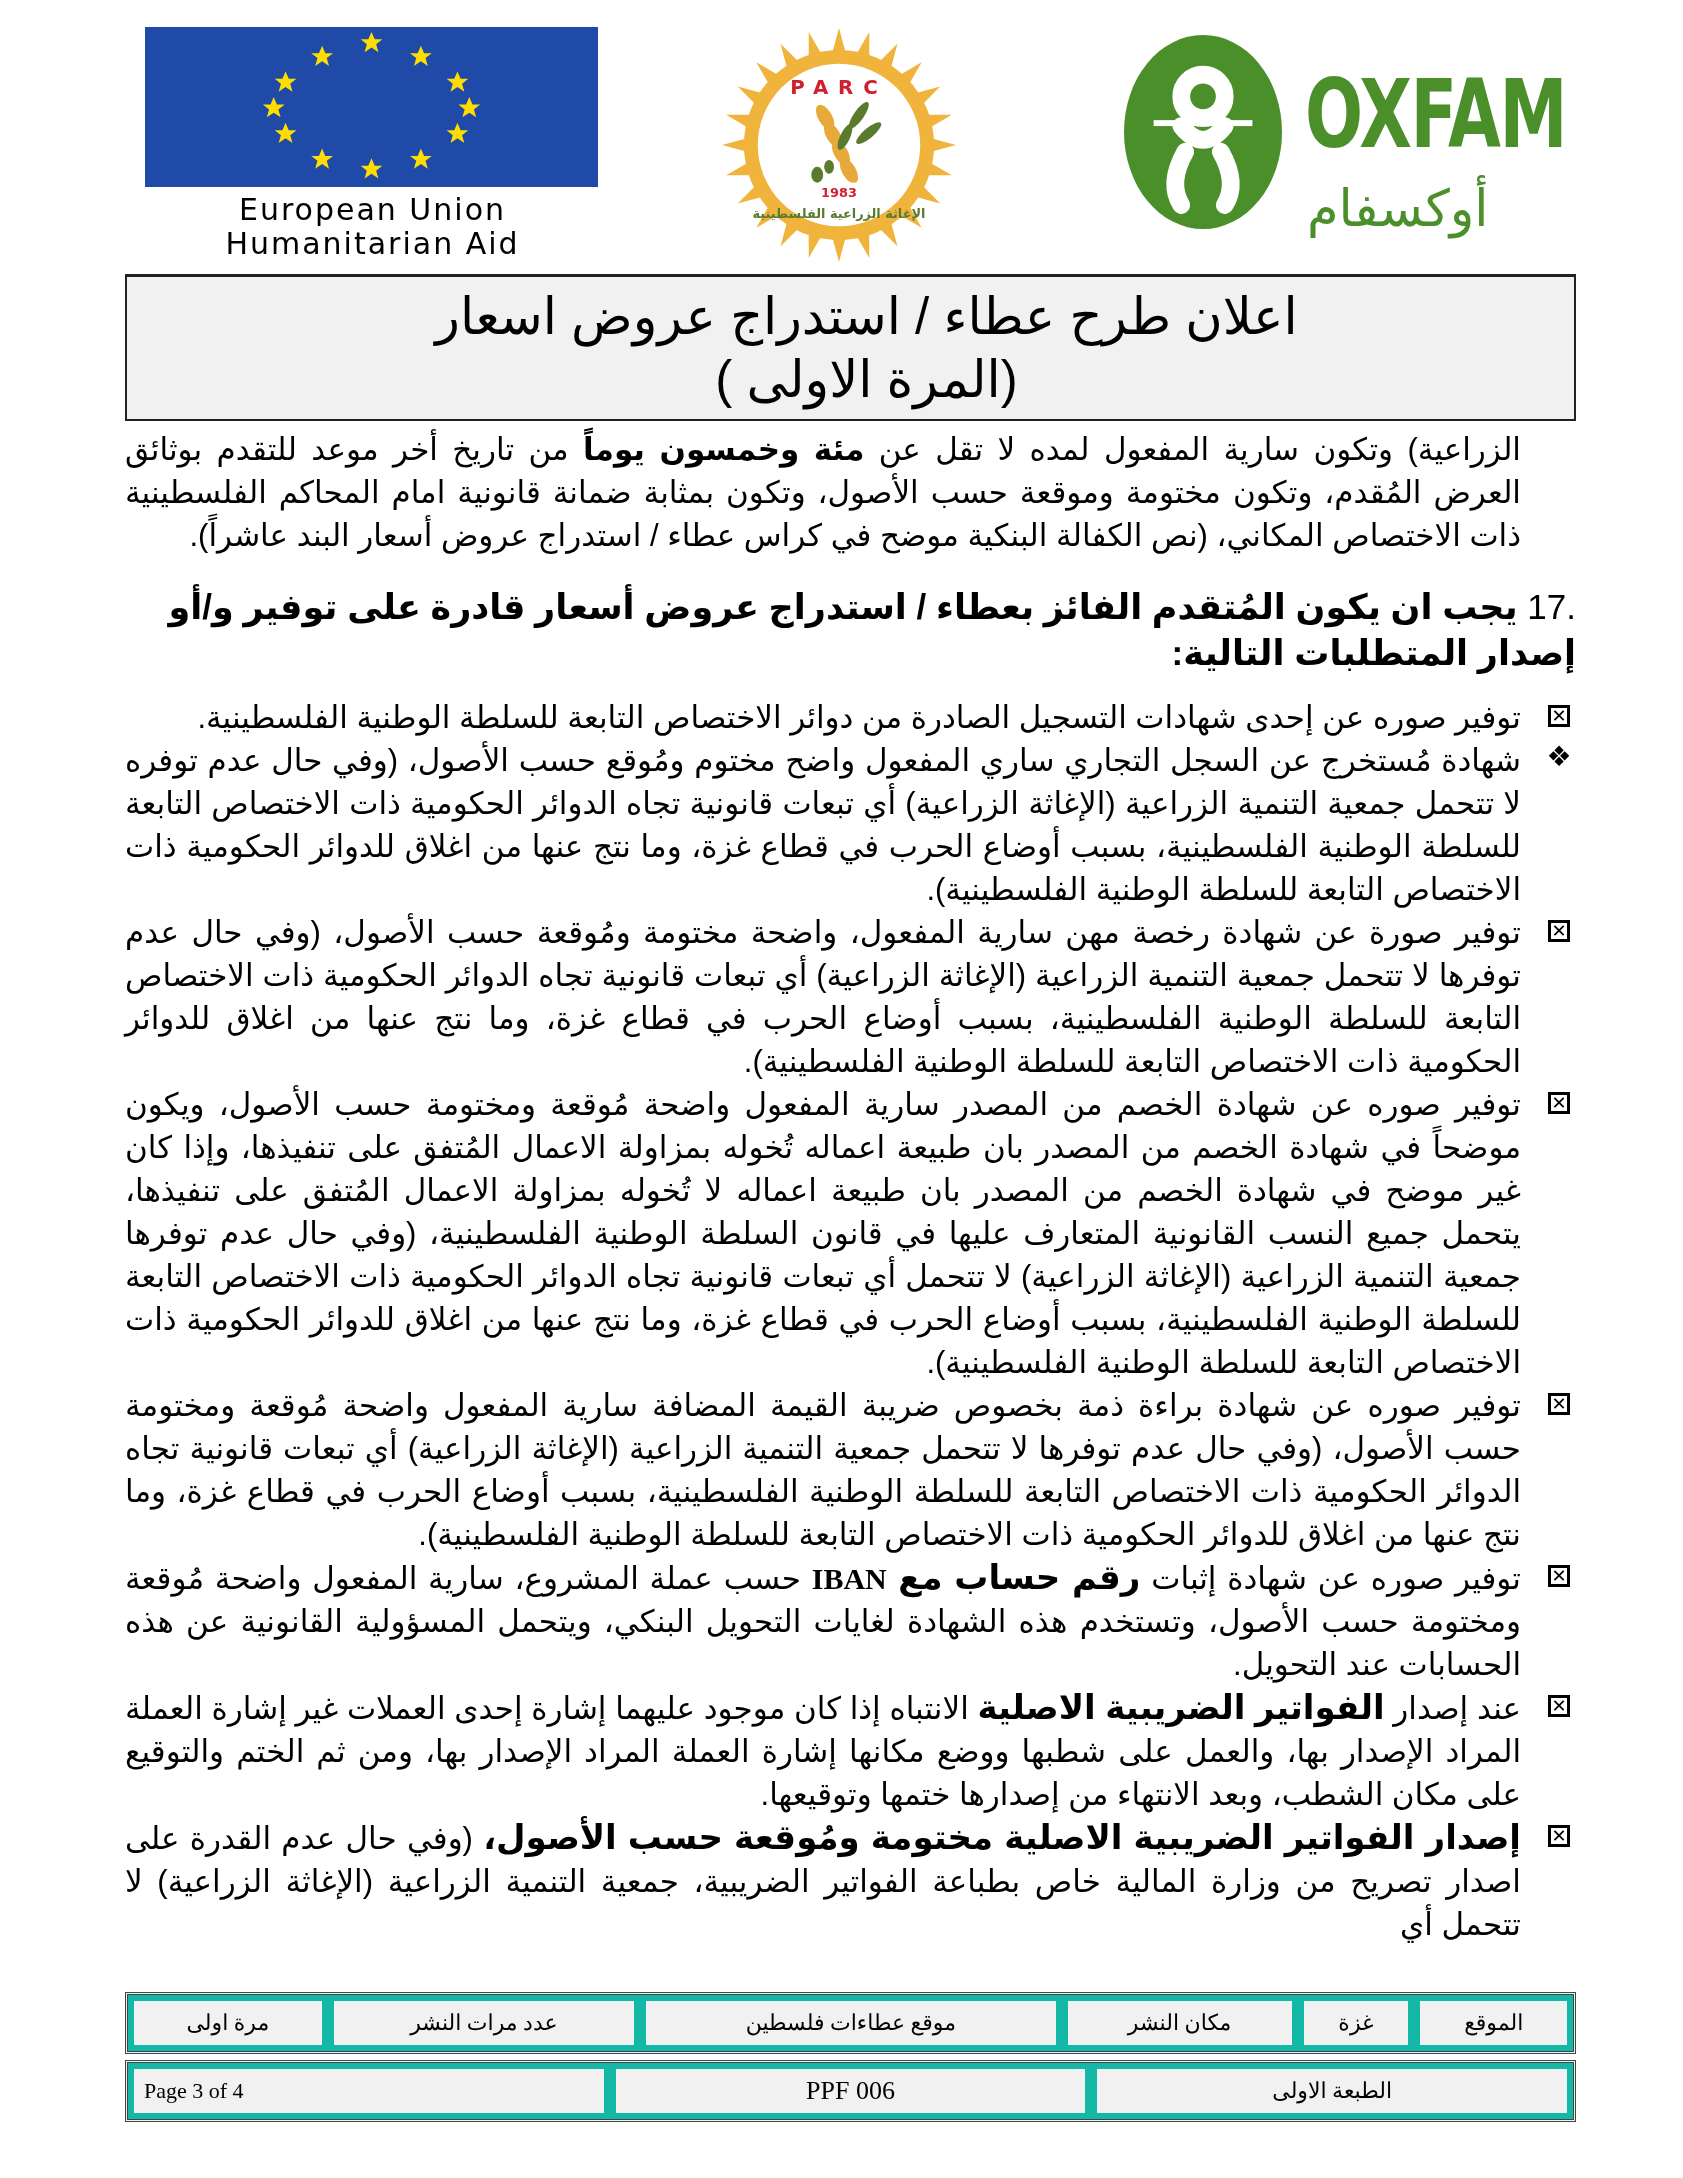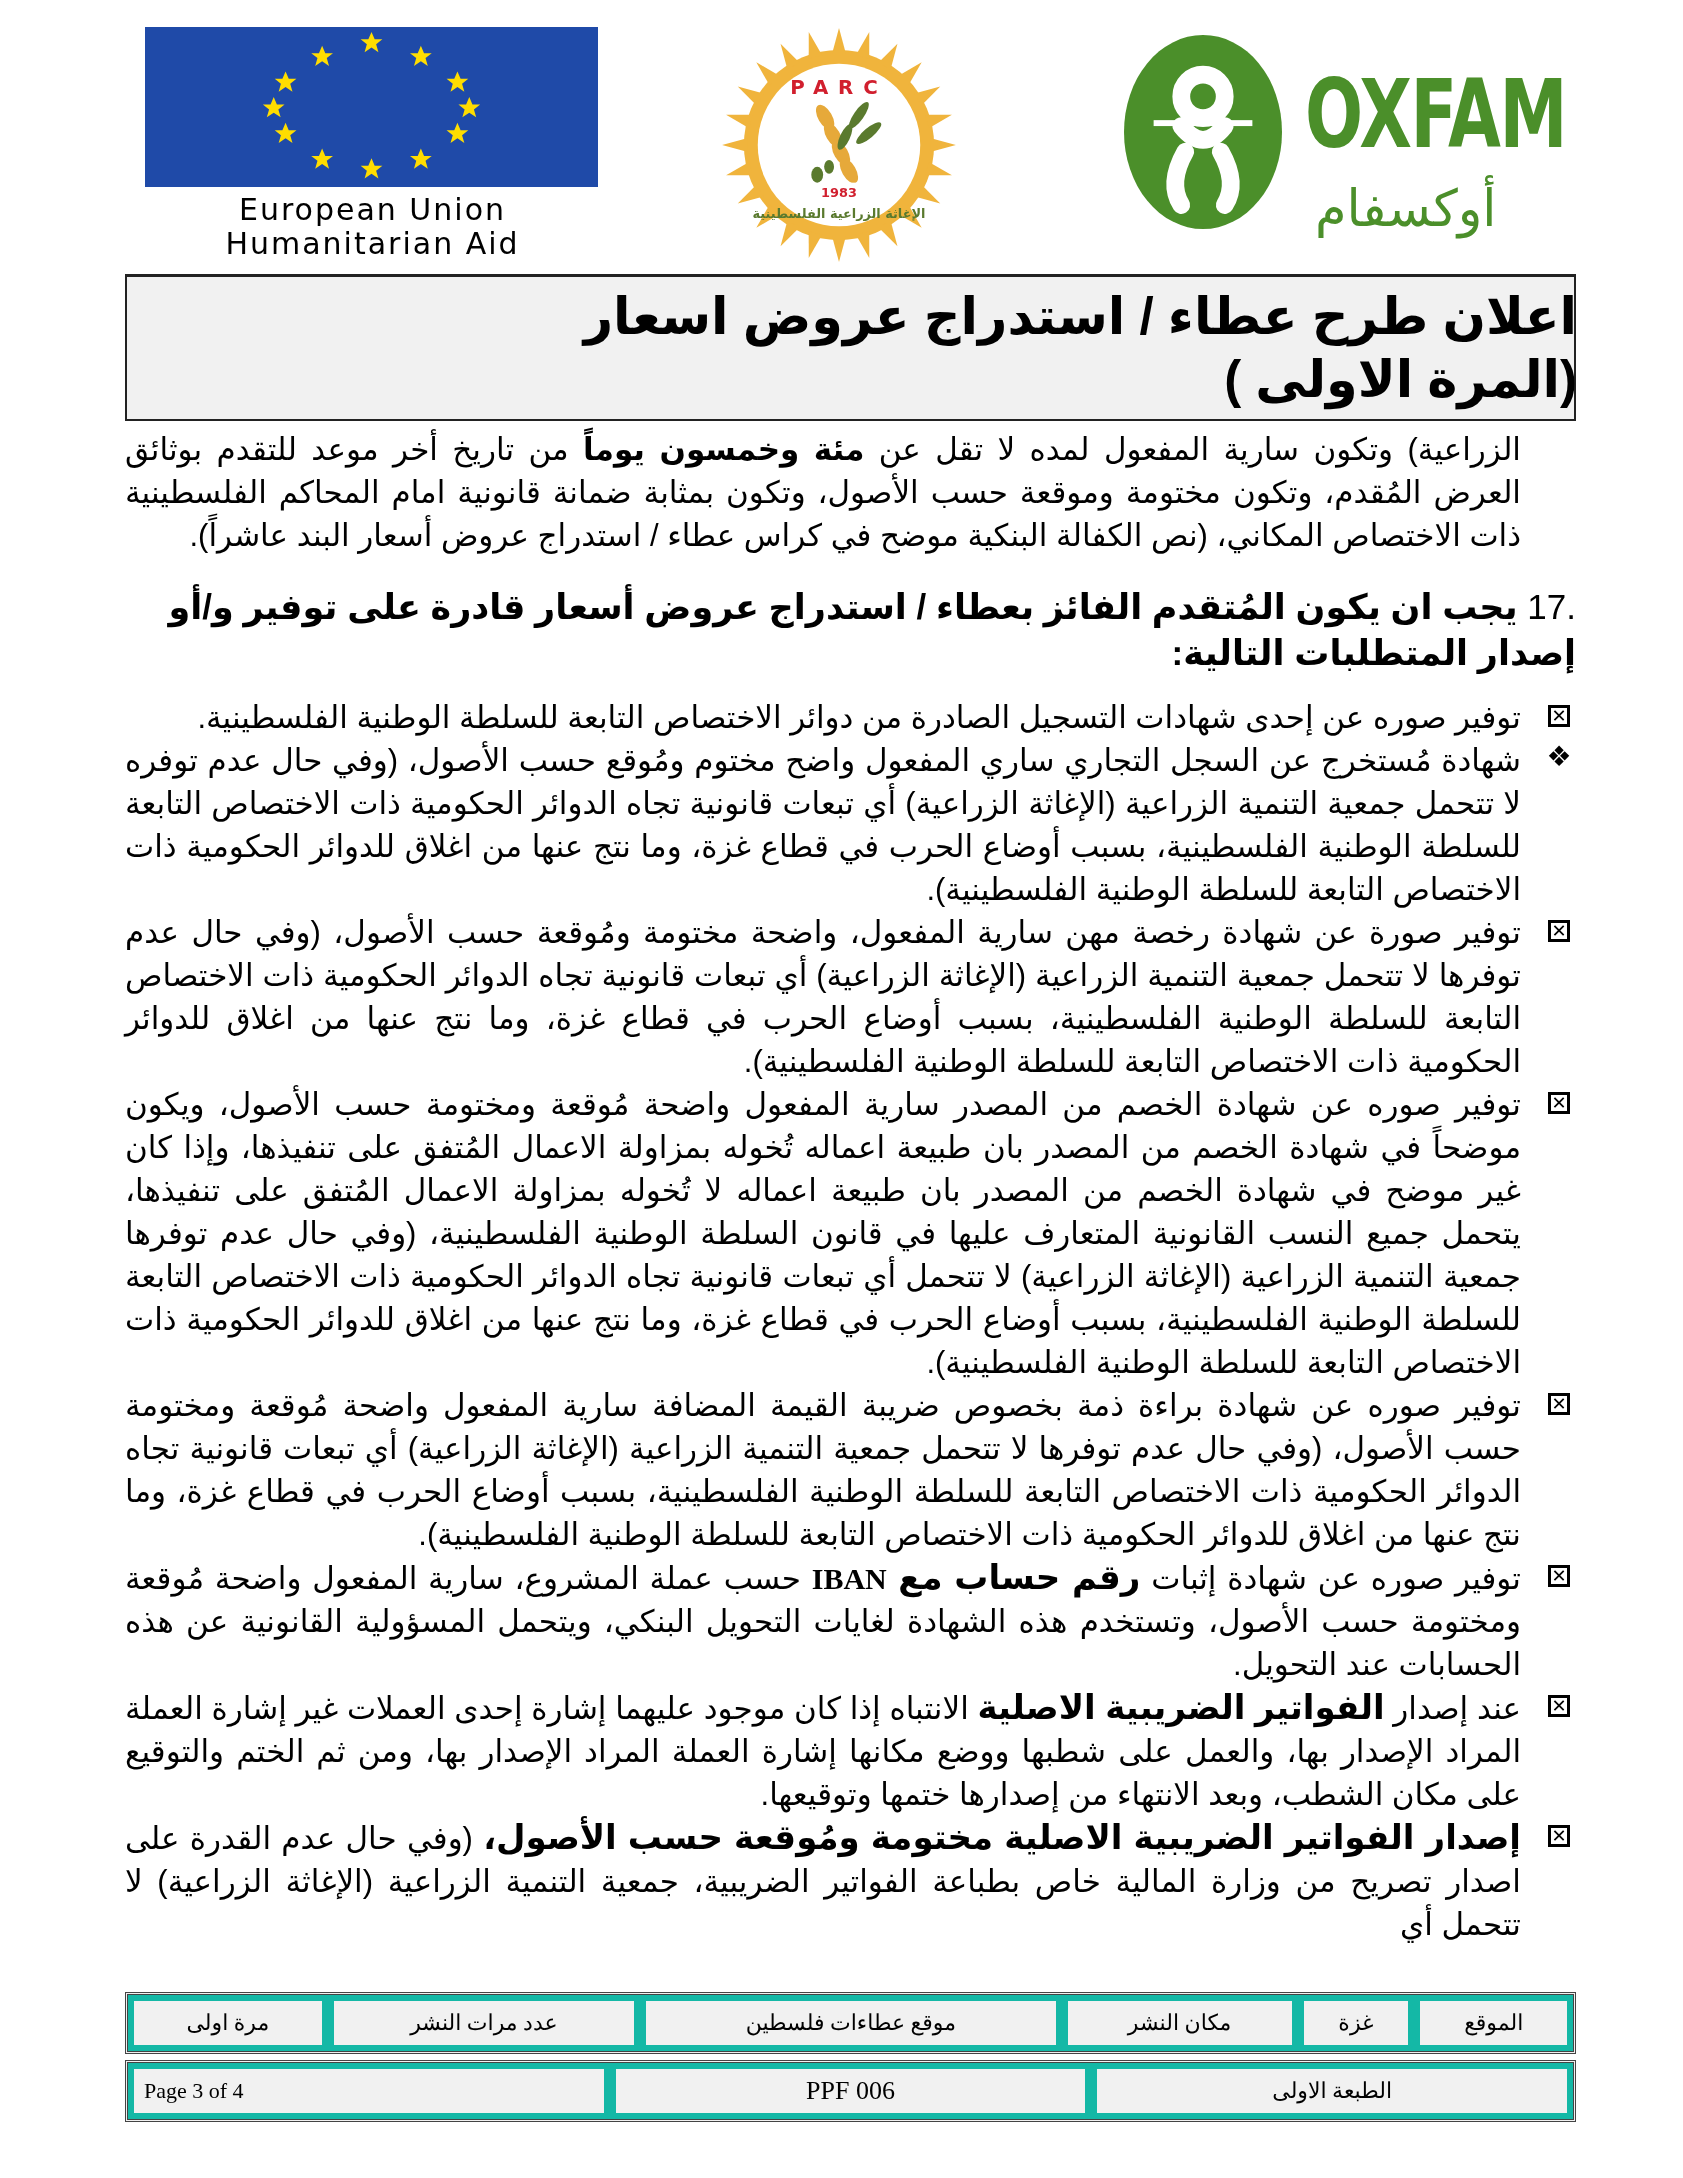--- a/index.html
+++ b/index.html
@@ -17,27 +17,27 @@
 
     .logo-parc { position: absolute; left: 626px; top: 28px; width: 426px; height: 238px; }
     .logo-parc svg { width: 100%; height: 100%; }
 
     .logo-oxfam { position: absolute; left: 1119px; top: 30px; width: 436px; height: 223px; }
     .ox-circle { position: absolute; left: 5px; top: 5px; width: 158px; height: 194px; border-radius: 50%; background: #4b8f2a; }
     .ox-circle svg { width: 100%; height: 100%; }
     .ox-word { position: absolute; left: 186px; top: 30px; font-family: "DejaVu Sans", sans-serif;
                font-weight: bold; font-size: 95px; color: #4b8f2a; letter-spacing: -2px;
                transform: scaleX(0.72); transform-origin: left top; line-height: 109px; }
-    .ox-arabic { position: absolute; left: 196px; top: 149px; font-size: 51px; color: #4b8f2a; direction: rtl; line-height: 59px; }
+    .ox-arabic { position: absolute; left: 188px; top: 149px; font-size: 51px; color: #4b8f2a; direction: rtl; line-height: 59px; }
 
     
     .title-box { position: absolute; left: 125px; top: 274px; width: 1451px; height: 147px;
                  background: #f1f1f1; border: 2px solid #222; border-top-width: 3px; box-sizing: border-box; }
-    .title-line { position: absolute; left: 3px; width: 100%; direction: rtl;
-                  font-weight: bold; font-size: 51px; line-height: 59px; }
+    .title-line { position: absolute; left: 16px; width: 100%; text-align: center; direction: rtl;
+                  font-weight: normal; font-size: 51px; line-height: 59px; }
     .title-line.t1 { top: 10px; }
     .title-line.t2 { top: 73px; }
 
     
     .body { position: absolute; left: 125px; width: 1396px; direction: rtl; text-align: justify;
             font-size: 31px; line-height: 43px; }
     .body p { margin: 0; }
     .bold { font-weight: bold; }
     .para-top { top: 428px; }
 

